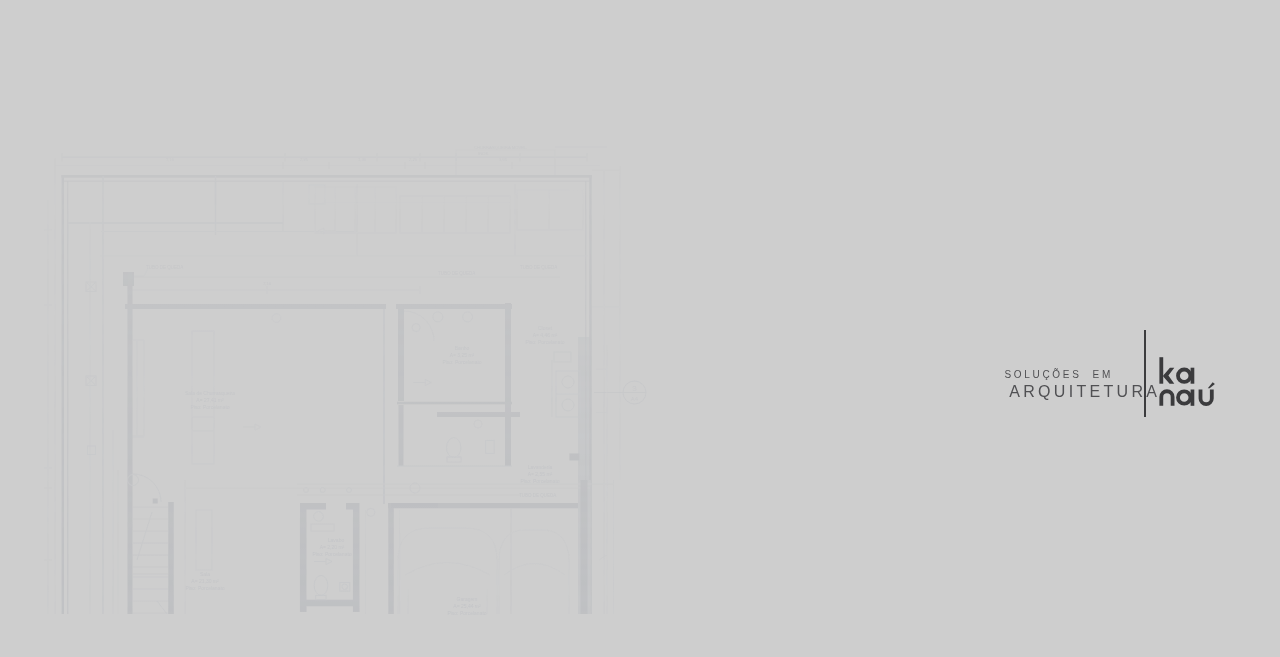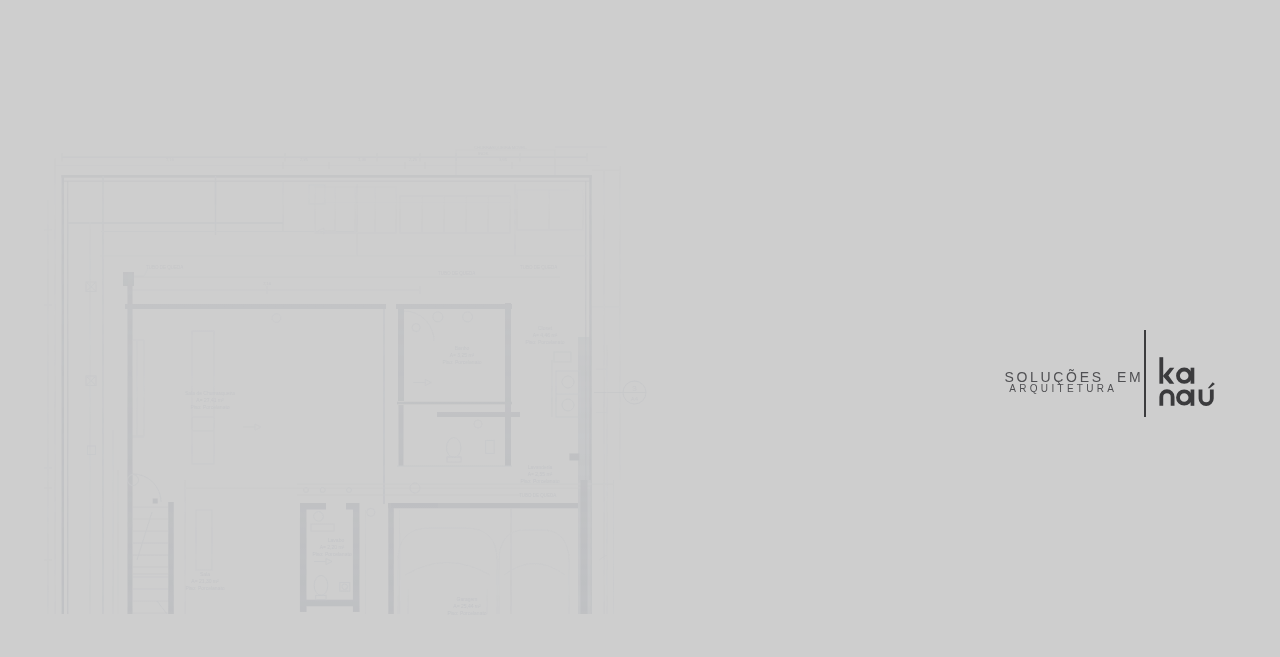--- a/index.html
+++ b/index.html
@@ -370,23 +370,23 @@
   </g>
 
   <g fill="#bdbfc4" stroke="none" font-size="5" text-anchor="middle" opacity="0.95">
     <text x="205" y="576">Sala</text>
     <text x="205" y="583">A= 21,30 m²</text>
     <text x="205" y="590">Piso: Porcelanato</text>
   </g>
   </g>
 </svg>
 
-<div class="abs" style="left:1004.4px;top:369.9px;font-size:14px;letter-spacing:2.7px;color:#505053;line-height:1;white-space:nowrap;transform:translateZ(0)">SOLUÇÕES&nbsp;&nbsp;EM</div>
-
-<div class="abs" style="left:1009.3px;top:384.1px;font-size:10px;letter-spacing:3.3px;color:#505053;line-height:1;white-space:nowrap;transform:translateZ(0)">ARQUITETURA</div>
+<div class="abs" style="left:1004.4px;top:369.9px;font-size:10px;letter-spacing:2.7px;color:#505053;line-height:1;white-space:nowrap;transform:translateZ(0)">SOLUÇÕES&nbsp;&nbsp;EM</div>
+
+<div class="abs" style="left:1009.3px;top:384.1px;font-size:16px;letter-spacing:3.3px;color:#505053;line-height:1;white-space:nowrap;transform:translateZ(0)">ARQUITETURA</div>
 
 <div class="abs" style="left:1143.8px;top:329.7px;width:2.2px;height:87.4px;background:#3c3c3e"></div>
 
 <svg class="abs" style="left:1155px;top:352px" width="65" height="58" viewBox="1155 352 65 58">
   <g fill="#3b3b3d">
 
     <rect x="1159.4" y="357.2" width="3.8" height="26.5"></rect>
     <path d="M1163.2,375.4 L1169.9,367.7 L1174.3,367.7 L1168.4,375.4 L1174.3,383.7 L1169.6,383.7 L1163.2,376.6 Z"></path>
 
     <path d="M1184.2,367.6 a8.1,8.1 0 1 0 0,16.2 a8.1,8.1 0 1 0 0,-16.2 z M1184.2,371.4 a4.3,4.3 0 1 1 0,8.6 a4.3,4.3 0 1 1 0,-8.6 z" fill-rule="evenodd"></path>

